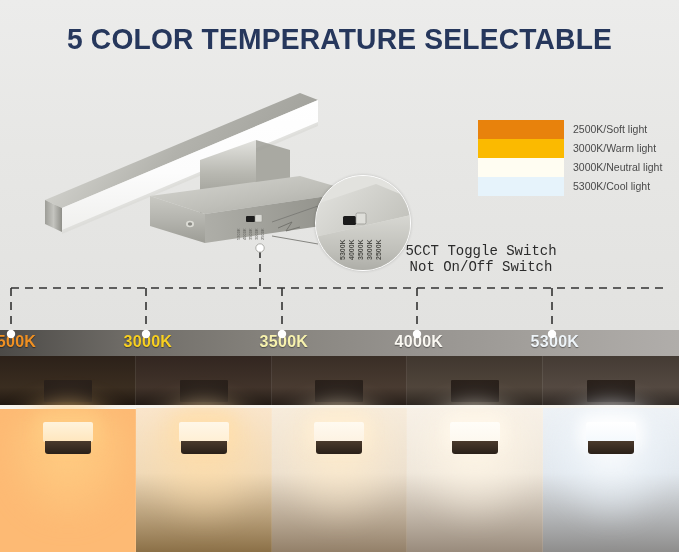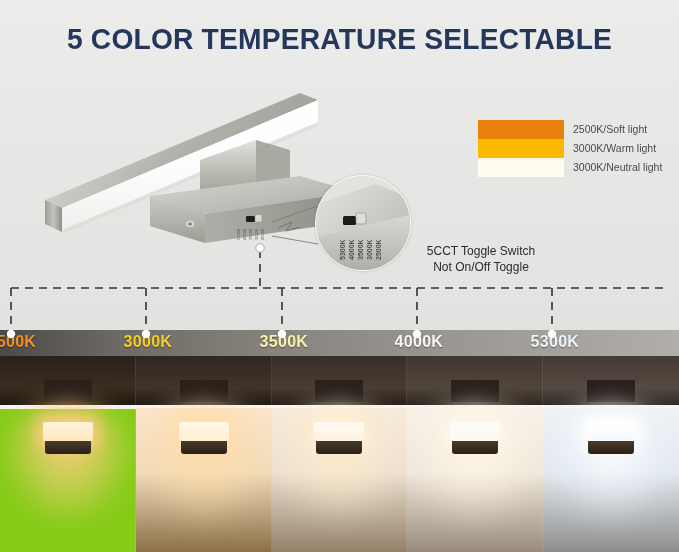--- a/index.html
+++ b/index.html
@@ -7,21 +7,21 @@
     background: #ffffff;
   }
   body {
     font-family: "Liberation Sans", sans-serif;
   }
   #page {
     position: relative;
     width: 679px;
     height: 552px;
     overflow: hidden;
-    background: #84cc16;
+    background: #fdba74;
   }
 
   
   .top-panel {
     position: absolute;
     left: 0; top: 0;
     width: 679px; height: 330px;
     background: linear-gradient(180deg, #ececeb 0%, #e7e7e5 45%, #e2e2e0 100%);
   }
 
@@ -76,24 +76,25 @@
     border-radius: 50%;
     overflow: hidden;
     border: 1.5px solid #ffffff;
     box-shadow: 0 0 3px rgba(0,0,0,0.18);
     background: linear-gradient(160deg, #e9e9e7 0%, #d6d6d2 40%, #c2c2bc 70%, #d9d9d5 100%);
   }
   .callout-text {
     position: absolute;
     left: 386px; top: 243px;
     width: 190px;
-    font-size: 12px;
+    font-size: 14px;
     color: #2b2b2b;
     line-height: 16px;
     text-align: center;
+    font-family: Liberation Mono, monospace;
   }
 
   
   .connector { position: absolute; left: 0; top: 240px; width: 679px; height: 95px; }
 
   
   .kbar {
     position: absolute;
     left: 0; top: 330px;
     width: 679px; height: 26px;
@@ -283,35 +284,39 @@
         <text transform="translate(38,84) rotate(-90)">4000K</text>
         <text transform="translate(47,84) rotate(-90)">3500K</text>
         <text transform="translate(56,84) rotate(-90)">3000K</text>
         <text transform="translate(65,84) rotate(-90)">2500K</text>
       </g>
     </svg>
   </div>
 
   <div class="callout-text">
     <div>5CCT Toggle Switch</div>
-    <div>Not On/Off Toggle</div>
+    <div>Not On/Off Switch</div>
   </div>
 
   <div class="legend">
     <div class="legend-row">
       <div class="legend-sw" style="background:#E8820C"></div>
       <div class="legend-label">2500K/Soft light</div>
     </div>
     <div class="legend-row">
       <div class="legend-sw" style="background:#FBBA00"></div>
       <div class="legend-label">3000K/Warm light</div>
     </div>
     <div class="legend-row">
       <div class="legend-sw" style="background:#FFFDF2"></div>
       <div class="legend-label">3000K/Neutral light</div>
+    </div>
+    <div class="legend-row">
+      <div class="legend-sw" style="background:#E6F3FB"></div>
+      <div class="legend-label">5300K/Cool light</div>
     </div>
   </div>
 
   <svg class="connector" viewBox="0 0 679 95" preserveAspectRatio="none">
     <g stroke="#333333" stroke-width="1.6" fill="none" stroke-dasharray="8,6">
 
       <path d="M260,10 L260,48"></path>
 
       <path d="M11,48 L668,48"></path>
 

